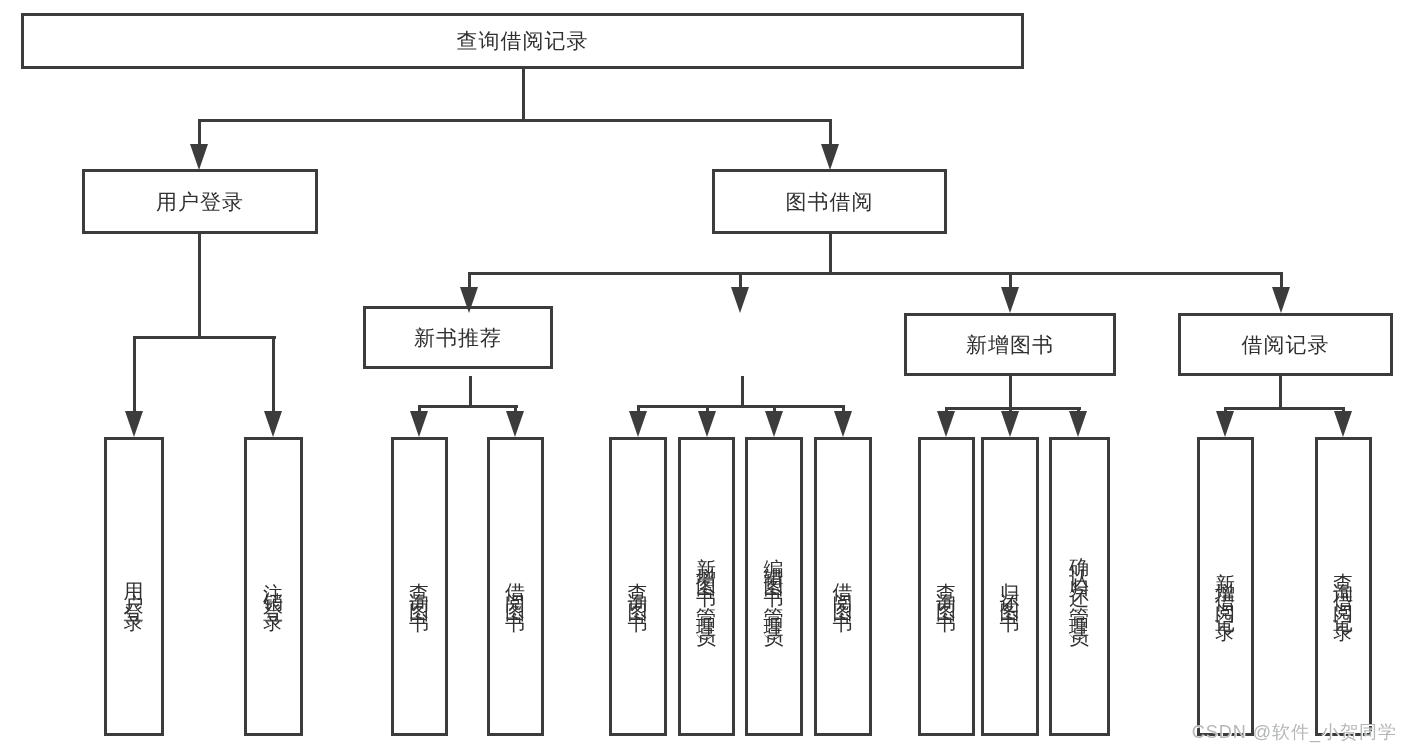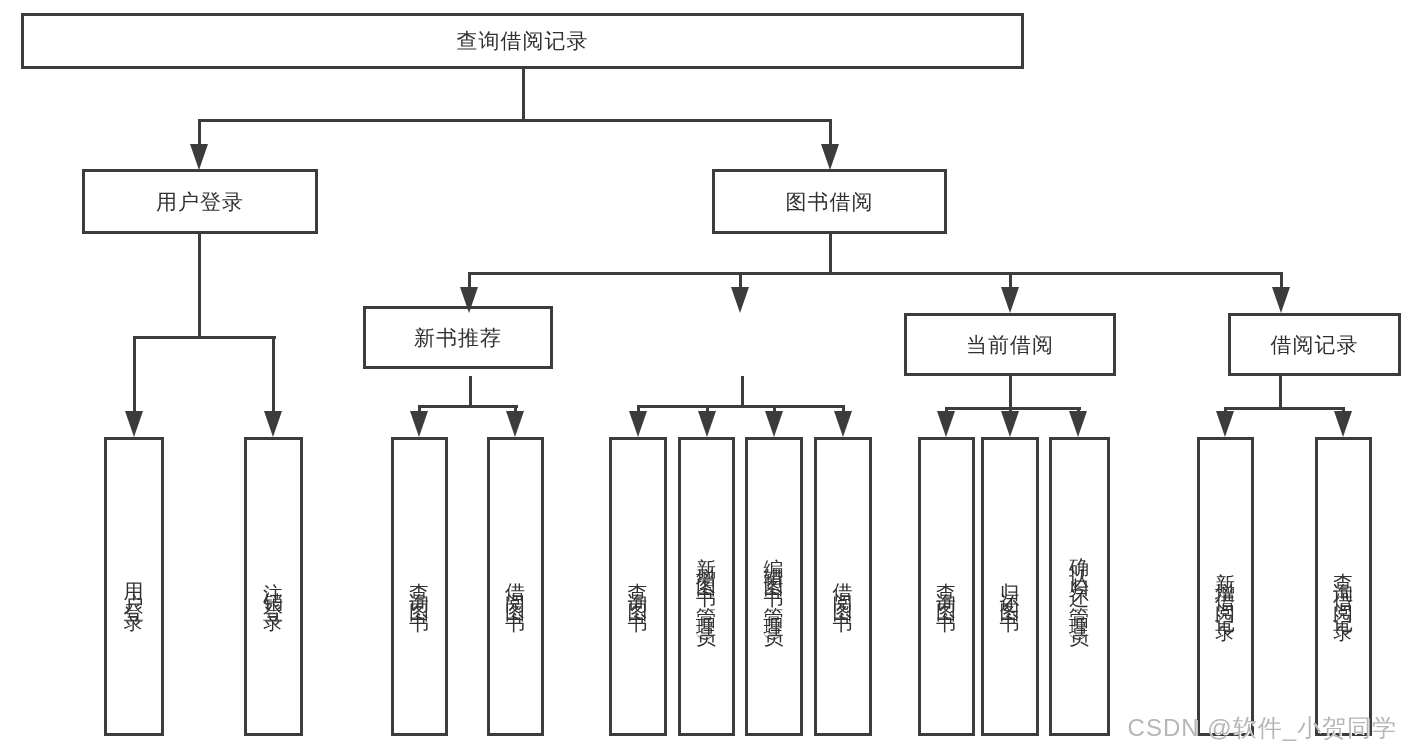--- a/index.html
+++ b/index.html
@@ -19,21 +19,21 @@
     font-size:20px;line-height:1;letter-spacing:10px;color:#303030;white-space:nowrap;
   }
   .vl{position:absolute;width:3px;background:#3c3c3c;}
   .hl{position:absolute;height:3px;background:#3c3c3c;}
   .ar{
     position:absolute;width:0;height:0;
     border-left:9px solid transparent;border-right:9px solid transparent;
     border-top:26px solid #3c3c3c;
   }
   .watermark{
-    position:absolute;right:8px;bottom:3px;font-size:24px;color:#b5b6b6;
+    position:absolute;right:8px;bottom:3px;font-size:18px;color:#b5b6b6;
     letter-spacing:1px;white-space:nowrap;
     text-shadow:1px 1px 0 #ffffff;
   }
 </style>
 </head>
 <body>
 
 <div class="canvas">
 
   <div class="box" style="left:21px;top:13px;width:1003px;height:56px">
@@ -44,23 +44,23 @@
     <span class="hlabel">用户登录</span>
   </div>
   <div class="box" style="left:712px;top:169px;width:235px;height:65px">
     <span class="hlabel">图书借阅</span>
   </div>
 
   <div class="box" style="left:363px;top:306px;width:190px;height:63px">
     <span class="hlabel">新书推荐</span>
   </div>
   <div class="box" style="left:904px;top:313px;width:212px;height:63px">
-    <span class="hlabel">当前借阅</span>
+    <span class="hlabel">新增图书</span>
   </div>
-  <div class="box" style="left:1228px;top:313px;width:173px;height:63px">
+  <div class="box" style="left:1178px;top:313px;width:215px;height:63px">
     <span class="hlabel">借阅记录</span>
   </div>
 
   <div class="box" style="left:104px;top:437px;width:60px;height:299px">
     <span class="vlabel">用户登录</span>
   </div>
   <div class="box" style="left:244px;top:437px;width:59px;height:299px">
     <span class="vlabel">注销登录</span>
   </div>
 

